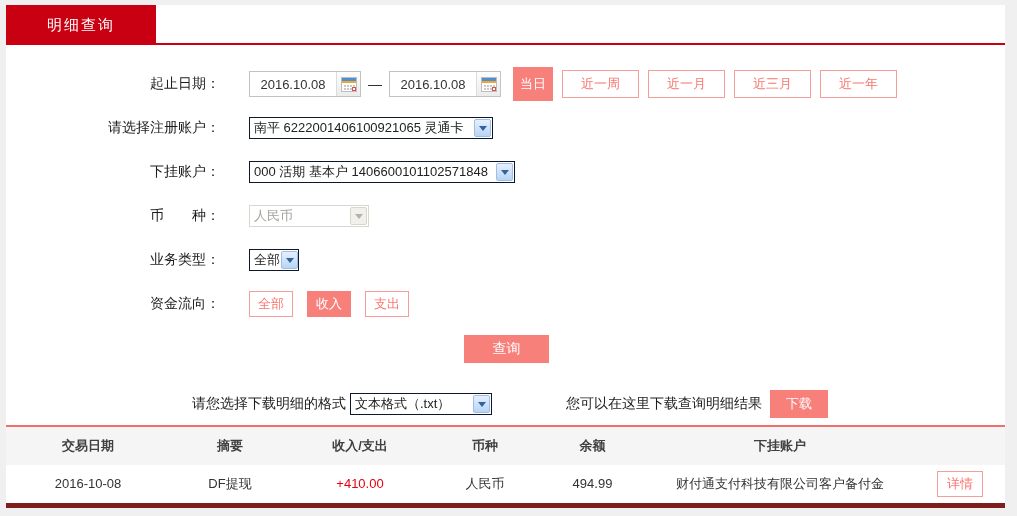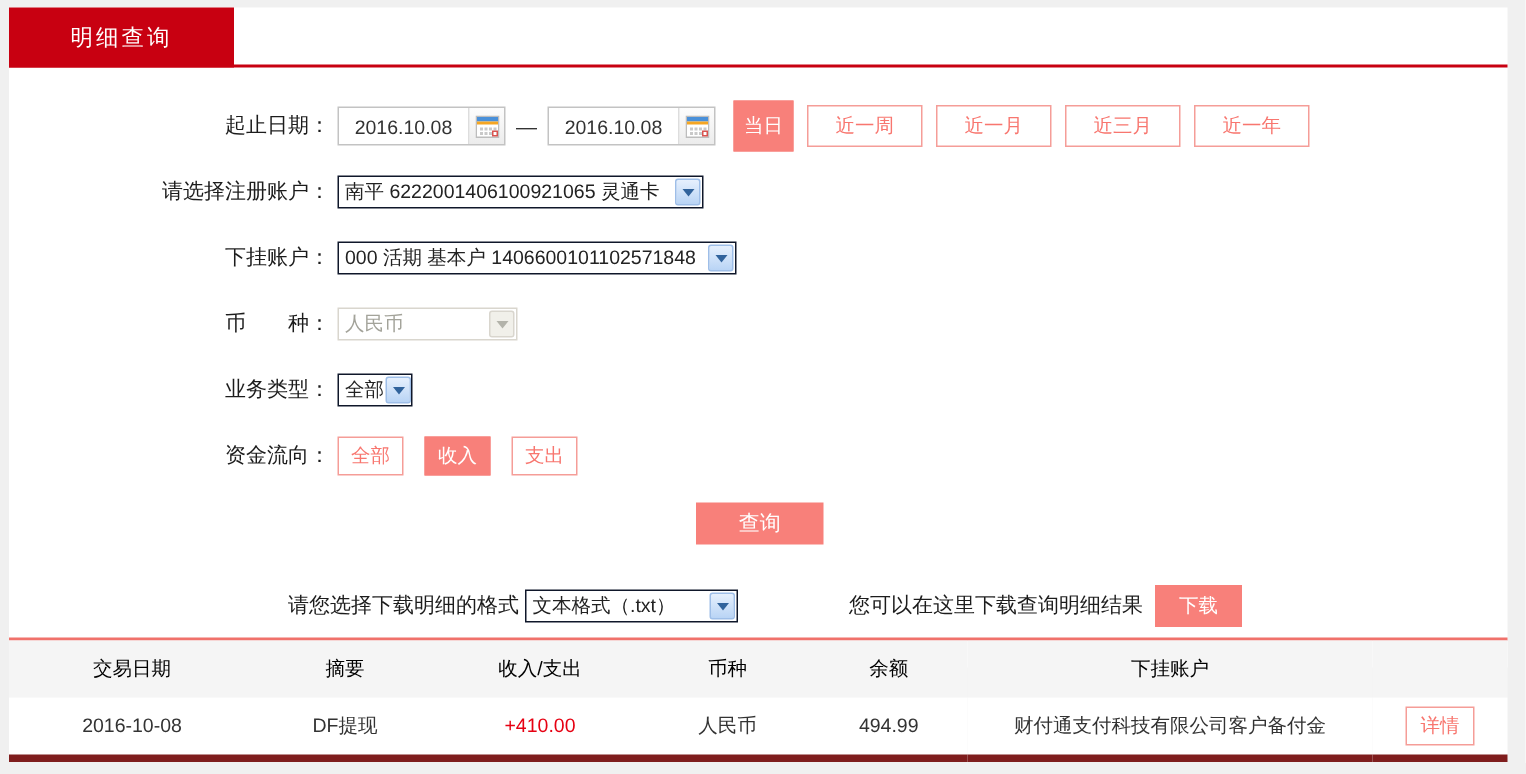--- a/index.html
+++ b/index.html
@@ -13,21 +13,21 @@
 
   
   .tabbar { height:40px; border-bottom:2px solid #c80011; }
   .tab {
     display:inline-flex; align-items:center; justify-content:center;
     width:150px; height:40px; background:#c80011; color:#fff;
     font-size:15px; letter-spacing:2px; cursor:pointer;
   }
 
   
-  .form-row { display:flex; align-items:center; height:28px; margin-bottom:16px; }
+  .form-row { display:flex; align-items:center; height:28px; margin-bottom:16px;gap:24px; }
   .form-row.first { margin-top:25px; }
   .form-label { width:214px; text-align:right; font-size:14px; flex-shrink:0; white-space:pre; }
   .field-start { margin-left:5px; display:flex; align-items:center; }
 
   
   .date-field { display:flex; align-items:center; width:112px; height:26px;
     border:1px solid #c3c3c3; background:#fff; }
   .date-field input { border:none; outline:none; width:86px; height:22px;
     text-align:center; font-size:13px; color:#333;
     font-family:"Liberation Sans","DejaVu Sans",sans-serif; }
@@ -69,21 +69,21 @@
   .download-row { display:flex; align-items:center; height:28px;
     margin-top:27px; margin-left:186px; font-size:14px; }
   .download-hint { margin-left:74px; }
   .download-btn { width:58px; height:28px; margin-left:8px; }
 
   .table-divider { border:none; border-top:2px solid #f0716b; margin-top:7px; }
 
   
   table { width:999px; border-collapse:collapse; table-layout:fixed; }
   thead tr { height:38px; background:#f5f5f5; }
-  thead th { font-weight:normal; color:#000000; font-size:13px; text-align:center; }
+  thead th { font-weight:bold; color:#404040; font-size:13px; text-align:center; }
   tbody tr { height:40px; background:#fff; border-bottom:5px solid #7f1d1d; }
   tbody td { font-size:13px; color:#333; text-align:center; }
   td.amount { color:#e60012; }
   .detail-btn { padding:0 9px; height:26px; font-size:13px; }
 </style>
 </head>
 <body>
 
 <div class="panel">
 

